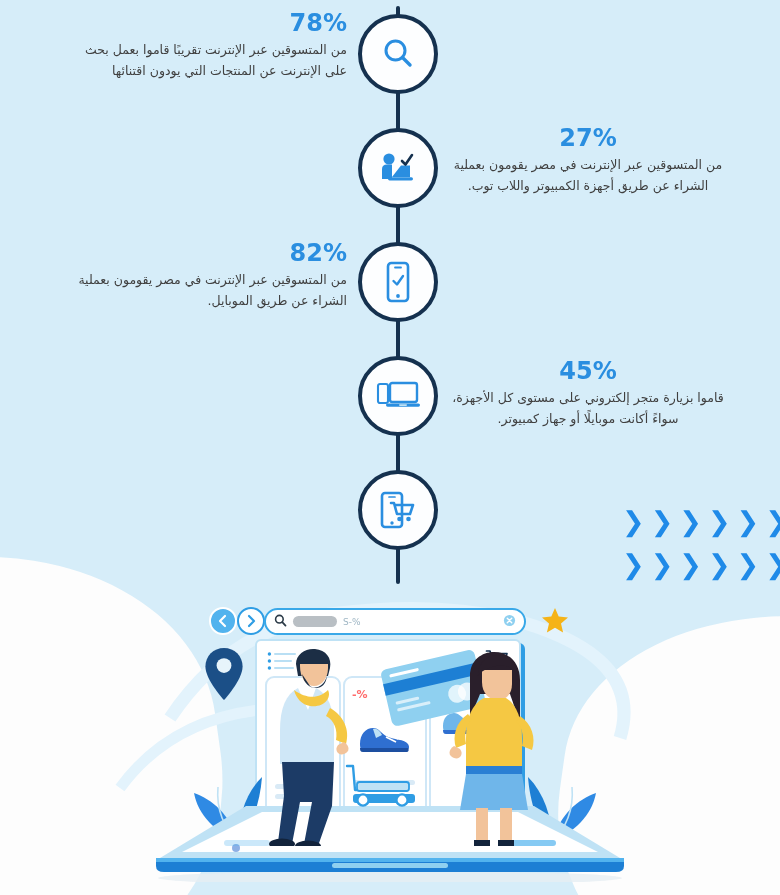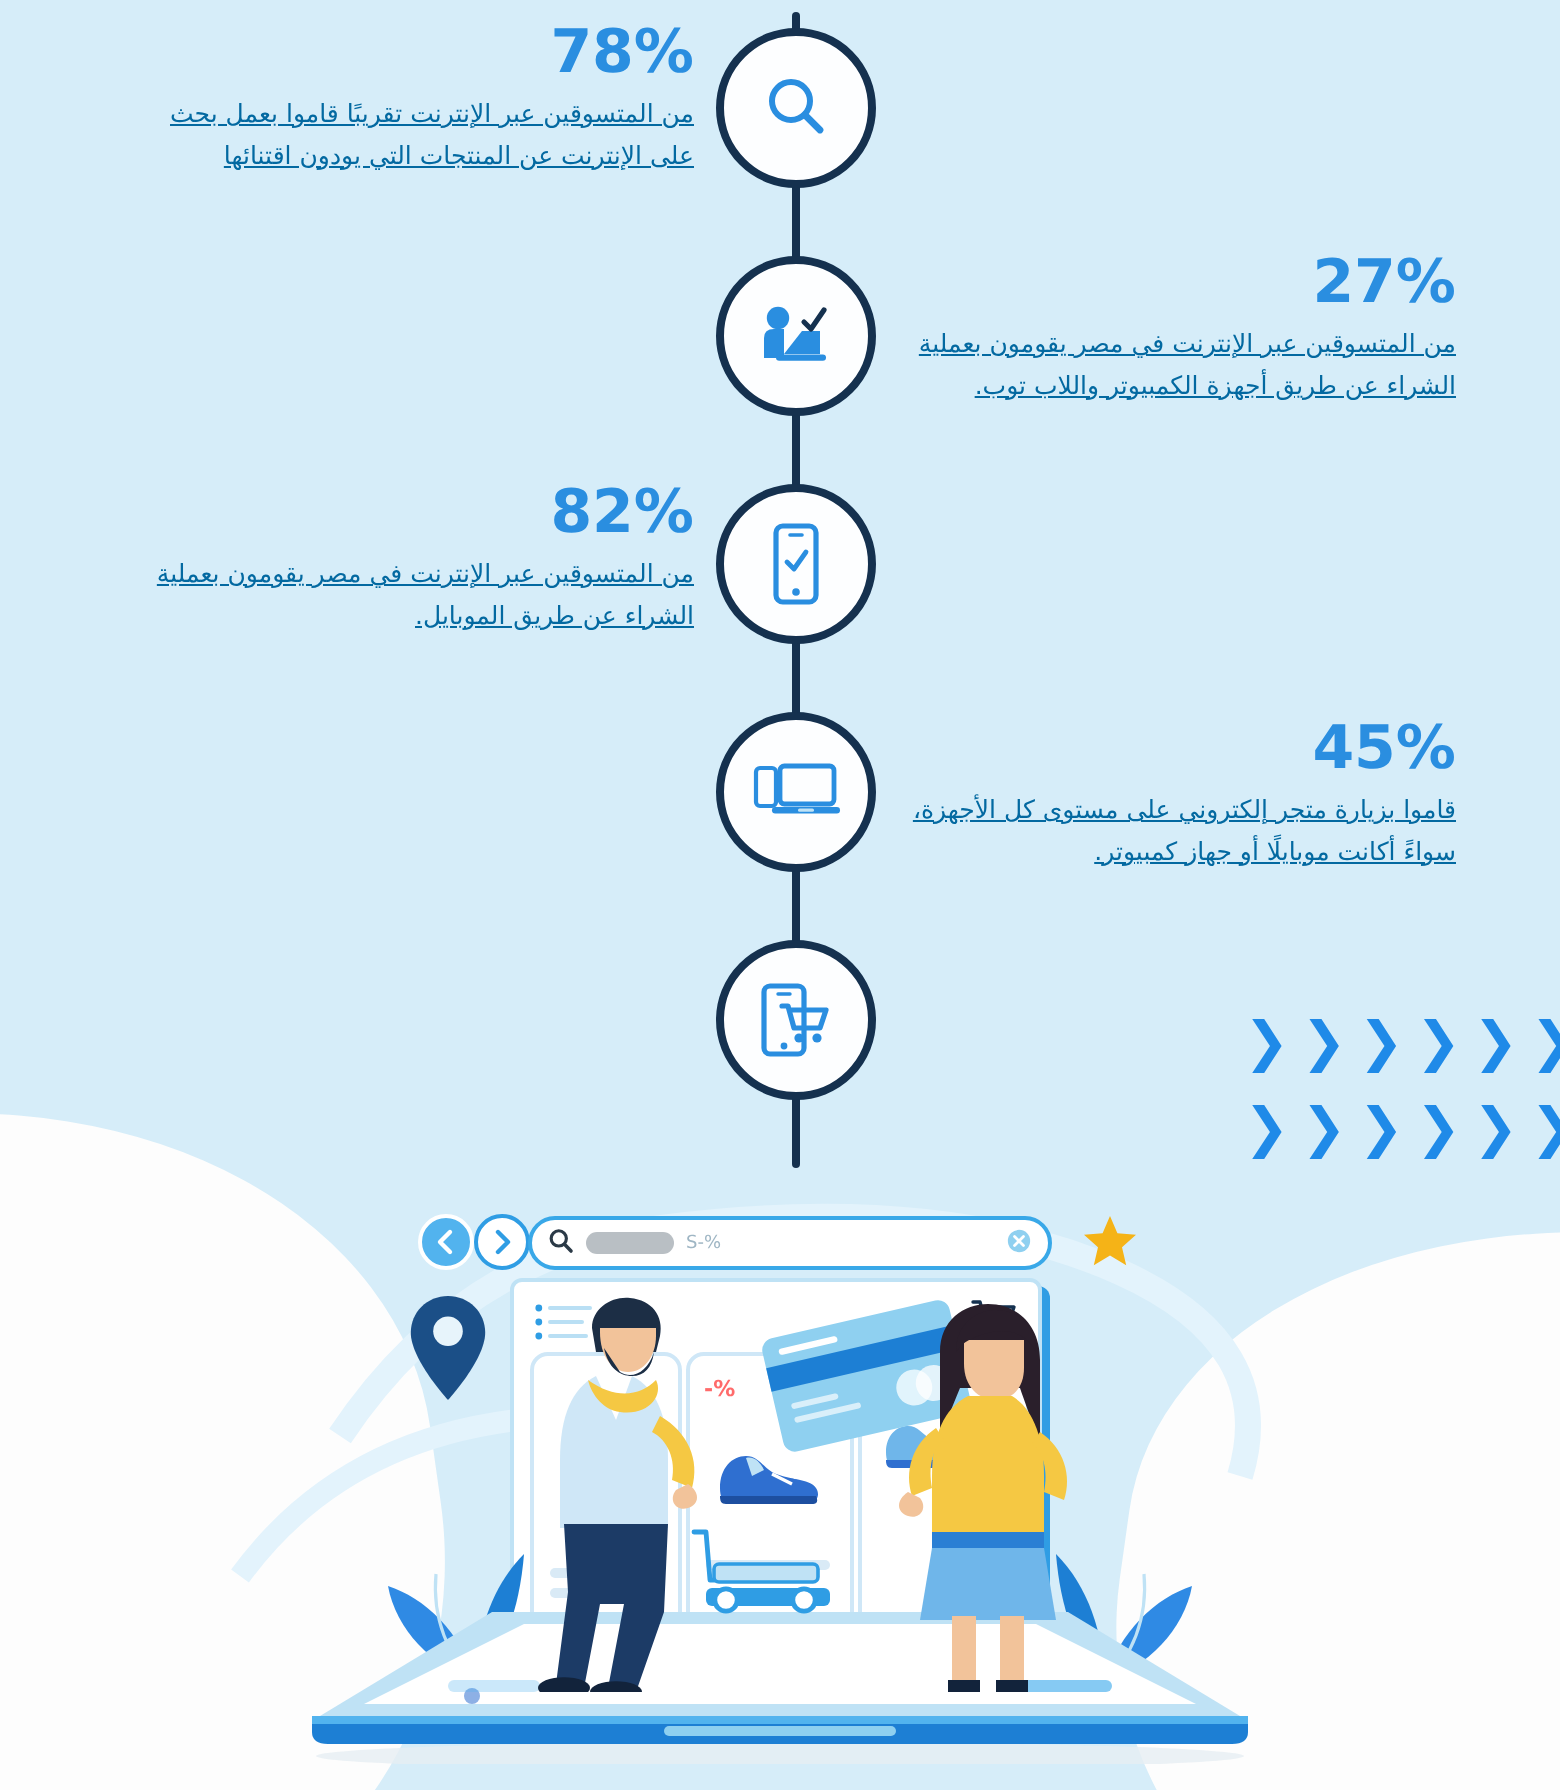--- a/index.html
+++ b/index.html
@@ -33,28 +33,28 @@
     position:absolute;left:358px;width:80px;height:80px;border-radius:50%;
     background:#fdfeff;border:4px solid #15314f;
     display:flex;align-items:center;justify-content:center;
     box-sizing:border-box;z-index:3;
   }
   .node svg{display:block;}
 
   
   .stat{position:absolute;width:270px;}
   .stat.right-side{text-align:right;}
-  .stat.left-side{text-align:right;}
+  .stat.left-side{text-align:center;}
   .pct{
-    font-size:30px;font-weight:bold;color:#2a8ee0;
+    font-size:24px;font-weight:bold;color:#2a8ee0;
     line-height:1.1;margin-bottom:4px;letter-spacing:0px;
   }
   .desc{
-    font-size:12.5px;line-height:1.65;color:#0369a1;
-    direction:rtl;unicode-bidi:isolate;text-decoration:underline;
+    font-size:12.5px;line-height:1.65;color:#404040;
+    direction:rtl;unicode-bidi:isolate;
   }
 
   
   .chev-group{position:absolute;z-index:2;}
   .chev-row{display:flex;gap:6px;}
   .chev{
     font-size:27px;color:#1f8ae8;line-height:1;font-weight:500;
     font-family:"DejaVu Sans",sans-serif;
   }
 

